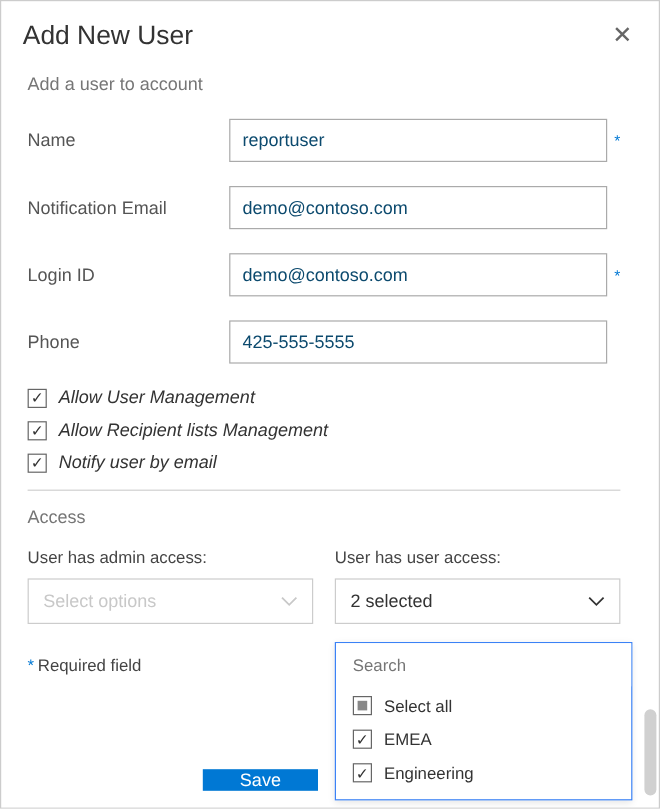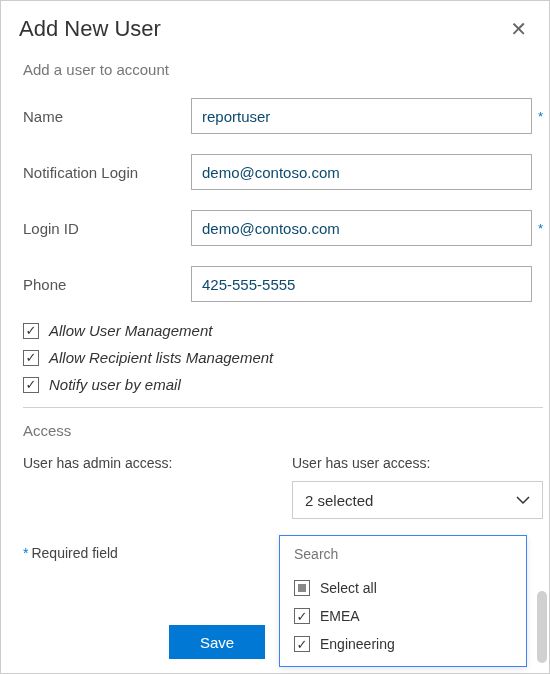--- a/index.html
+++ b/index.html
@@ -27,21 +27,21 @@
       font-weight: 400;
       color: #333;
     }
     .close-btn {
       font-size: 20px;
       color: #666;
       cursor: pointer;
       padding: 4px;
     }
     .content {
-      padding: 8px 6px 0 22px;
+      padding: 8px 32px 0 22px;
     }
     .subtitle {
       color: #767676;
       font-size: 15px;
       margin-bottom: 20px;
     }
     .field-row {
       display: flex;
       align-items: center;
       margin-bottom: 20px;
@@ -150,21 +150,21 @@
       right: 0;
       display: flex;
       justify-content: center;
       gap: 0;
     }
     .btn-save {
       background: #0078d4;
       color: #fff;
       border: none;
       width: 96px;
-      height: 34px;
+      height: 18px;
       font-size: 15px;
       cursor: pointer;
       margin-right: 116px;
     }
     .dropdown-panel {
       position: absolute;
       right: 22px;
       top: 534px;
       width: 248px;
       background: #fff;
@@ -215,21 +215,21 @@
 
     <div class="field-row">
       <div class="field-label">Name</div>
       <div class="field-input-wrap">
         <input class="field-input" value="reportuser" style="">
         <span class="req-star">*</span>
       </div>
     </div>
 
     <div class="field-row">
-      <div class="field-label">Notification Login</div>
+      <div class="field-label">Notification Email</div>
       <div class="field-input-wrap">
         <input class="field-input" value="demo@contoso.com" style="">
         <span class="req-star hidden">*</span>
       </div>
     </div>
 
     <div class="field-row">
       <div class="field-label">Login ID</div>
       <div class="field-input-wrap">
         <input class="field-input" value="demo@contoso.com" style="">
@@ -258,20 +258,28 @@
       <div class="cb-label">Notify user by email</div>
     </div>
 
     <hr class="divider">
 
     <div class="section-title">Access</div>
 
     <div class="access-row">
       <div class="access-col">
         <div class="access-label">User has admin access:</div>
+        <div class="select-box disabled">
+          <span>Select options</span>
+          <span class="chev">
+            <svg width="14" height="9" viewBox="0 0 14 9">
+                <path d="M1 1 L7 7 L13 1" stroke="#c8c8c8" stroke-width="1.5" fill="none"></path>
+              </svg>
+          </span>
+        </div>
       </div>
       <div class="access-col">
         <div class="access-label">User has user access:</div>
         <div class="select-box active">
           <span>2 selected</span>
           <span class="chev">
             <svg width="14" height="9" viewBox="0 0 14 9">
                 <path d="M1 8 L7 2 L13 8" stroke="#333" stroke-width="1.5" fill="none"></path>
               </svg>
           </span>

